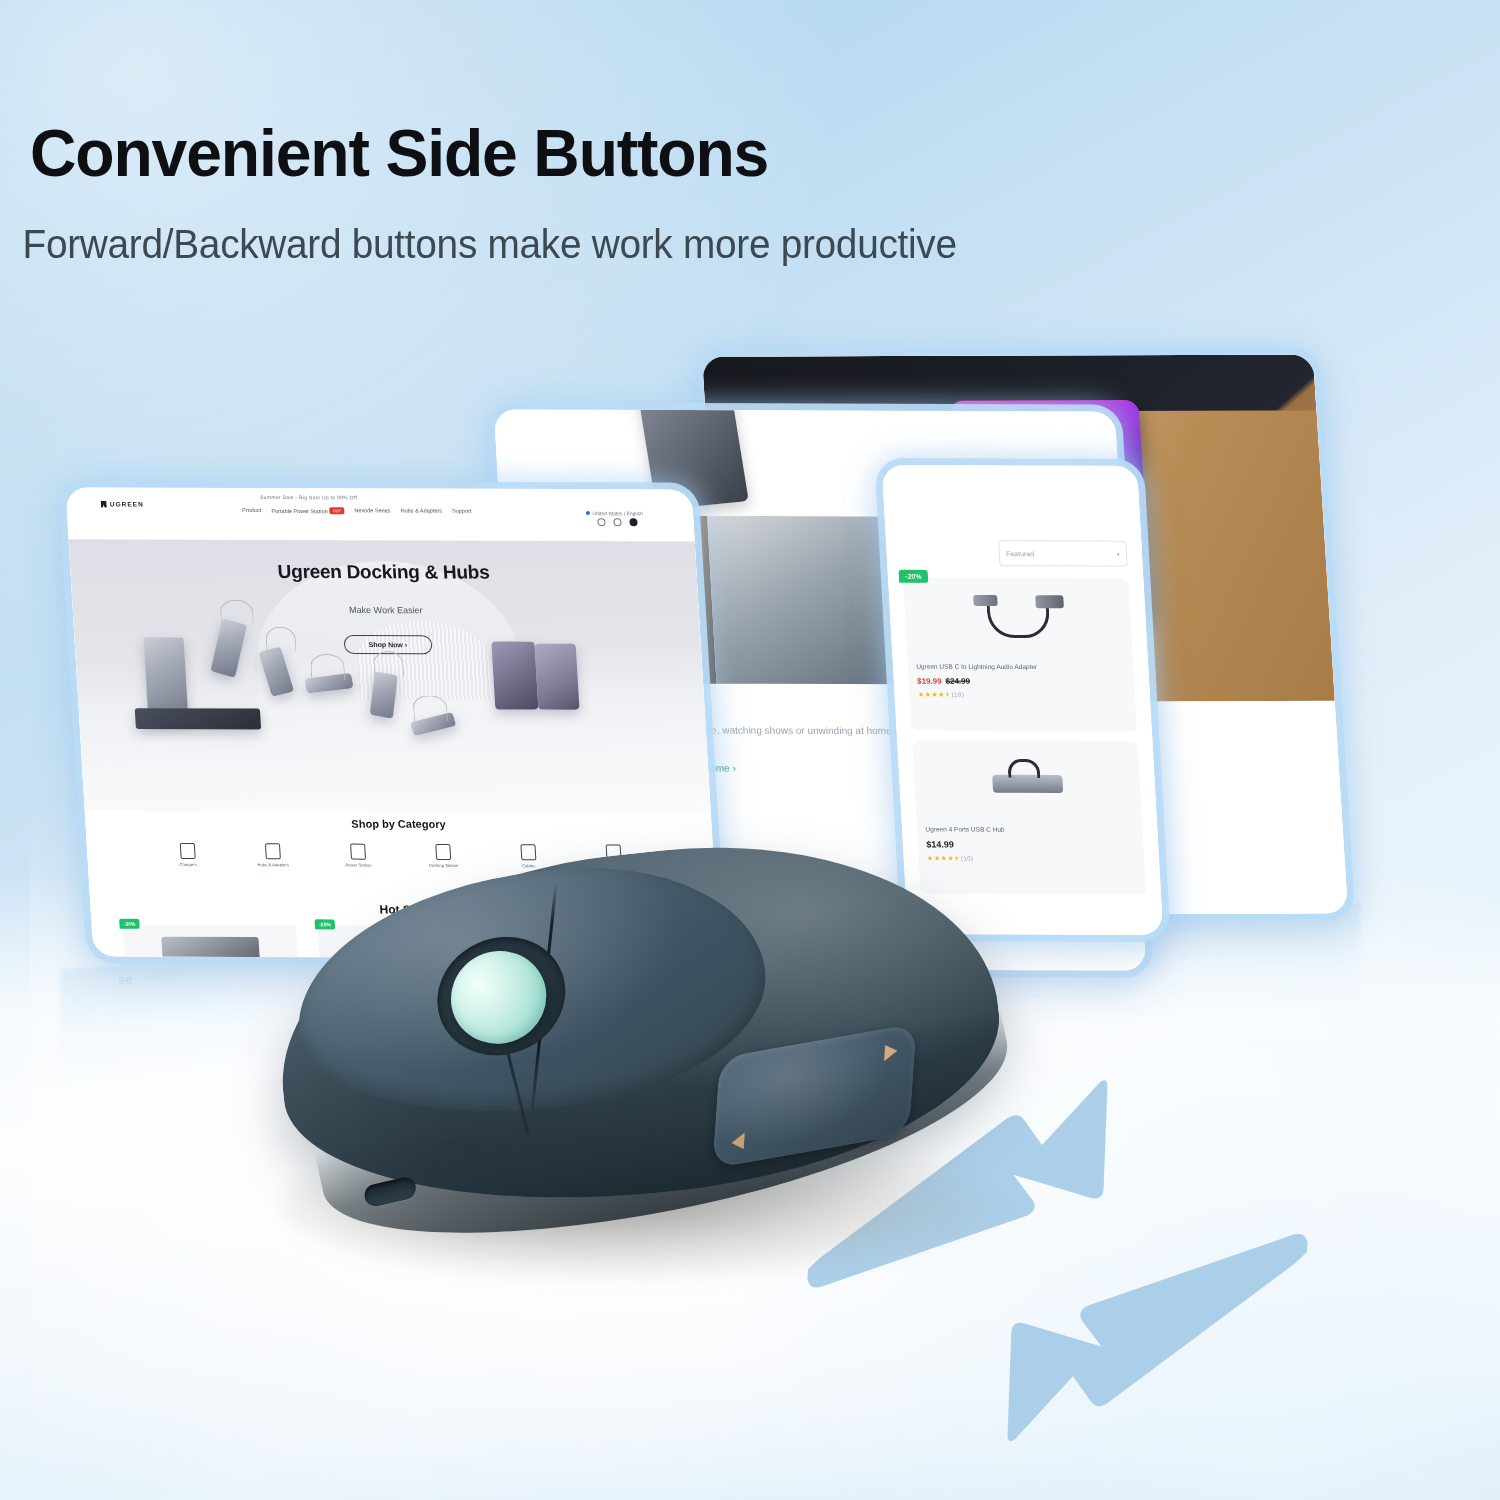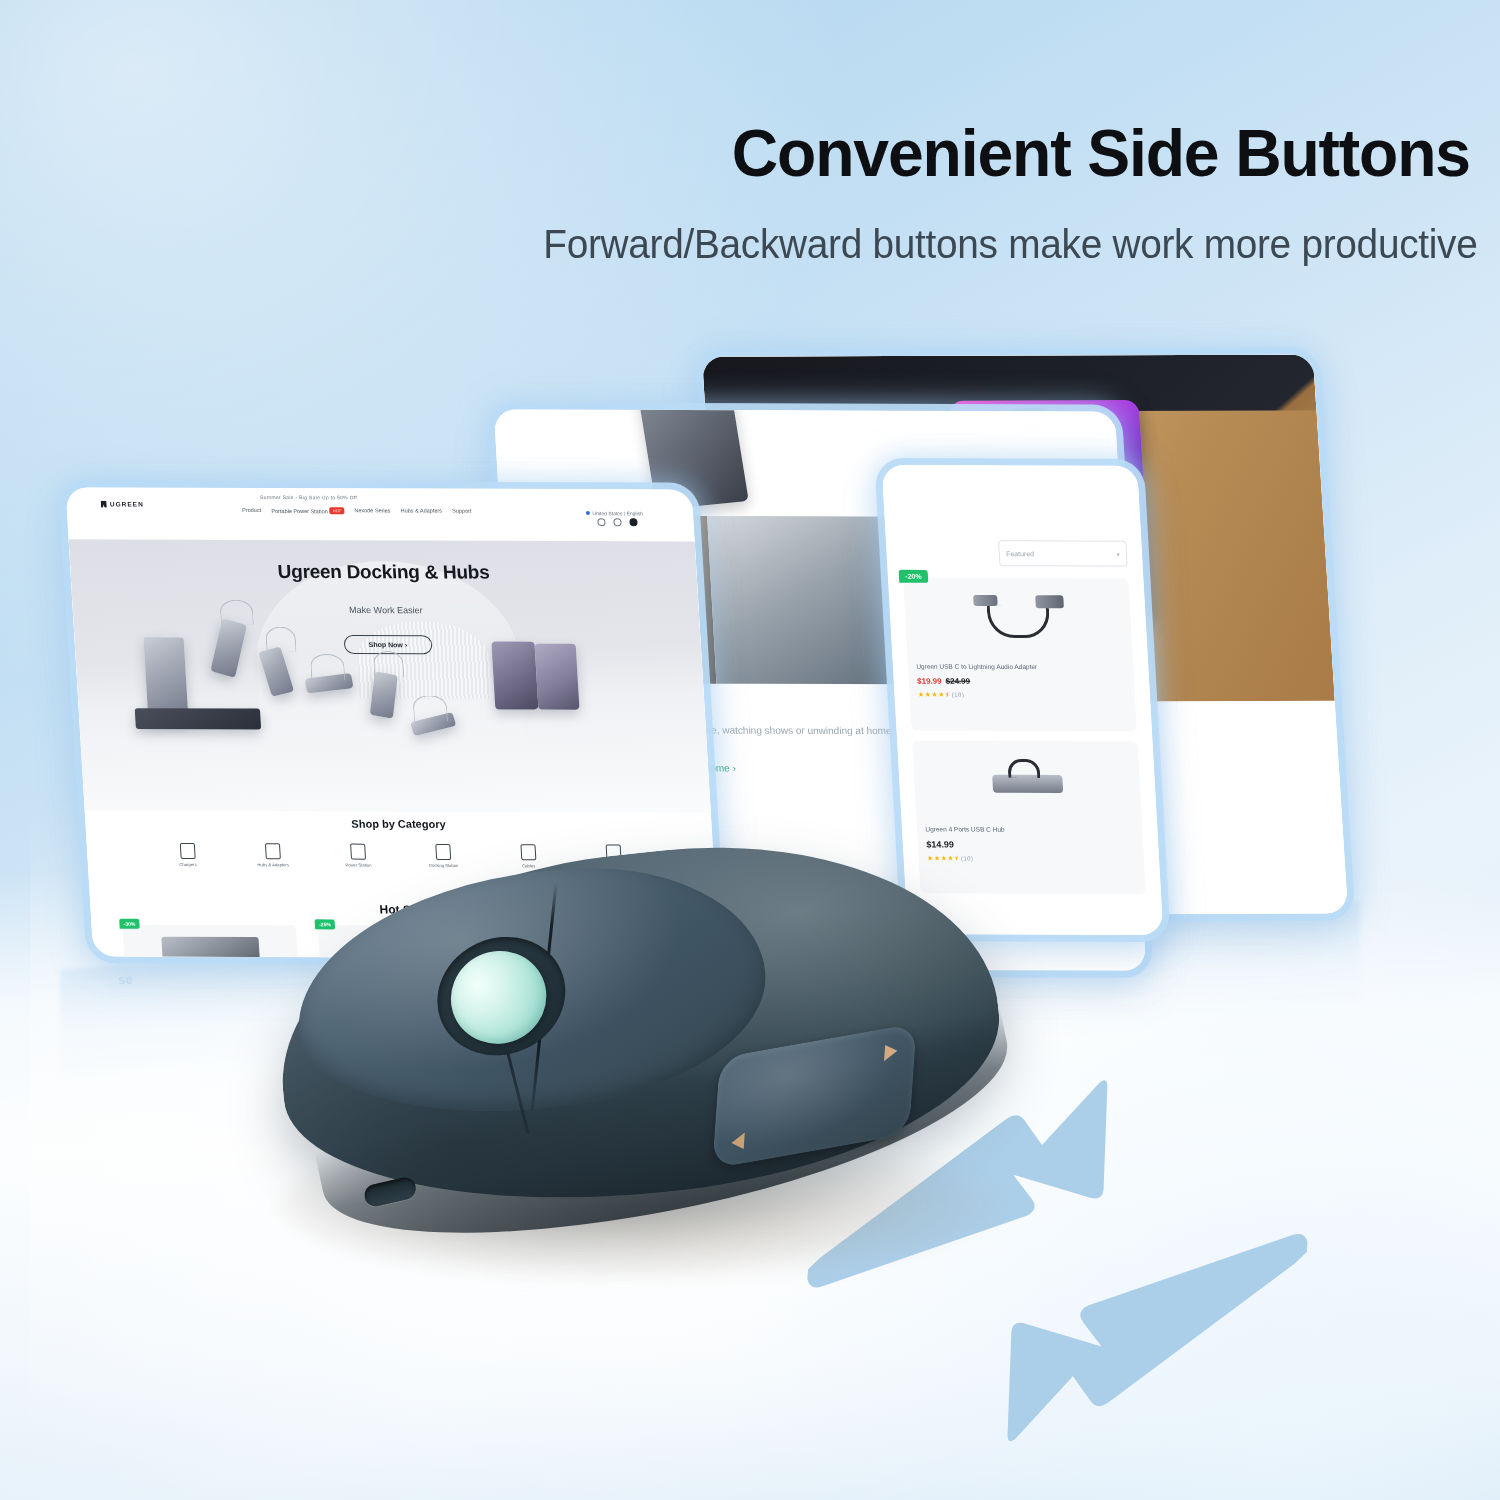--- a/index.html
+++ b/index.html
@@ -26,21 +26,21 @@
   .bg-glow-br{
     position:absolute;right:-10%;bottom:-16%;width:62%;height:56%;
     background:radial-gradient(ellipse at 60% 60%,rgba(236,246,253,.85),rgba(236,246,253,0) 70%);
   }
   .desk-surface{
     position:absolute;left:0;right:0;top:58%;height:42%;
     background:linear-gradient(180deg,rgba(255,255,255,0) 0%,rgba(255,255,255,.78) 22%,rgba(255,255,255,.92) 45%,rgba(249,251,253,.7) 78%,rgba(236,245,252,.25) 100%);
   }
 
   
-  .headings{position:absolute;left:0;right:0;top:118px;text-align:right;z-index:40;}
+  .headings{position:absolute;left:0;right:0;top:118px;text-align:left;z-index:40;}
   .title{
     font-size:67px;font-weight:bold;color:#0d0f12;letter-spacing:-1.2px;
     line-height:1.05;margin:0;
     font-family:"Liberation Sans","DejaVu Sans",sans-serif;
     transform:scaleX(.96);
   }
   .subtitle{
     margin:34px 0 0 0;font-size:40px;color:#3c4852;font-weight:400;
     letter-spacing:-.3px;transform:scaleX(.97);
   }

